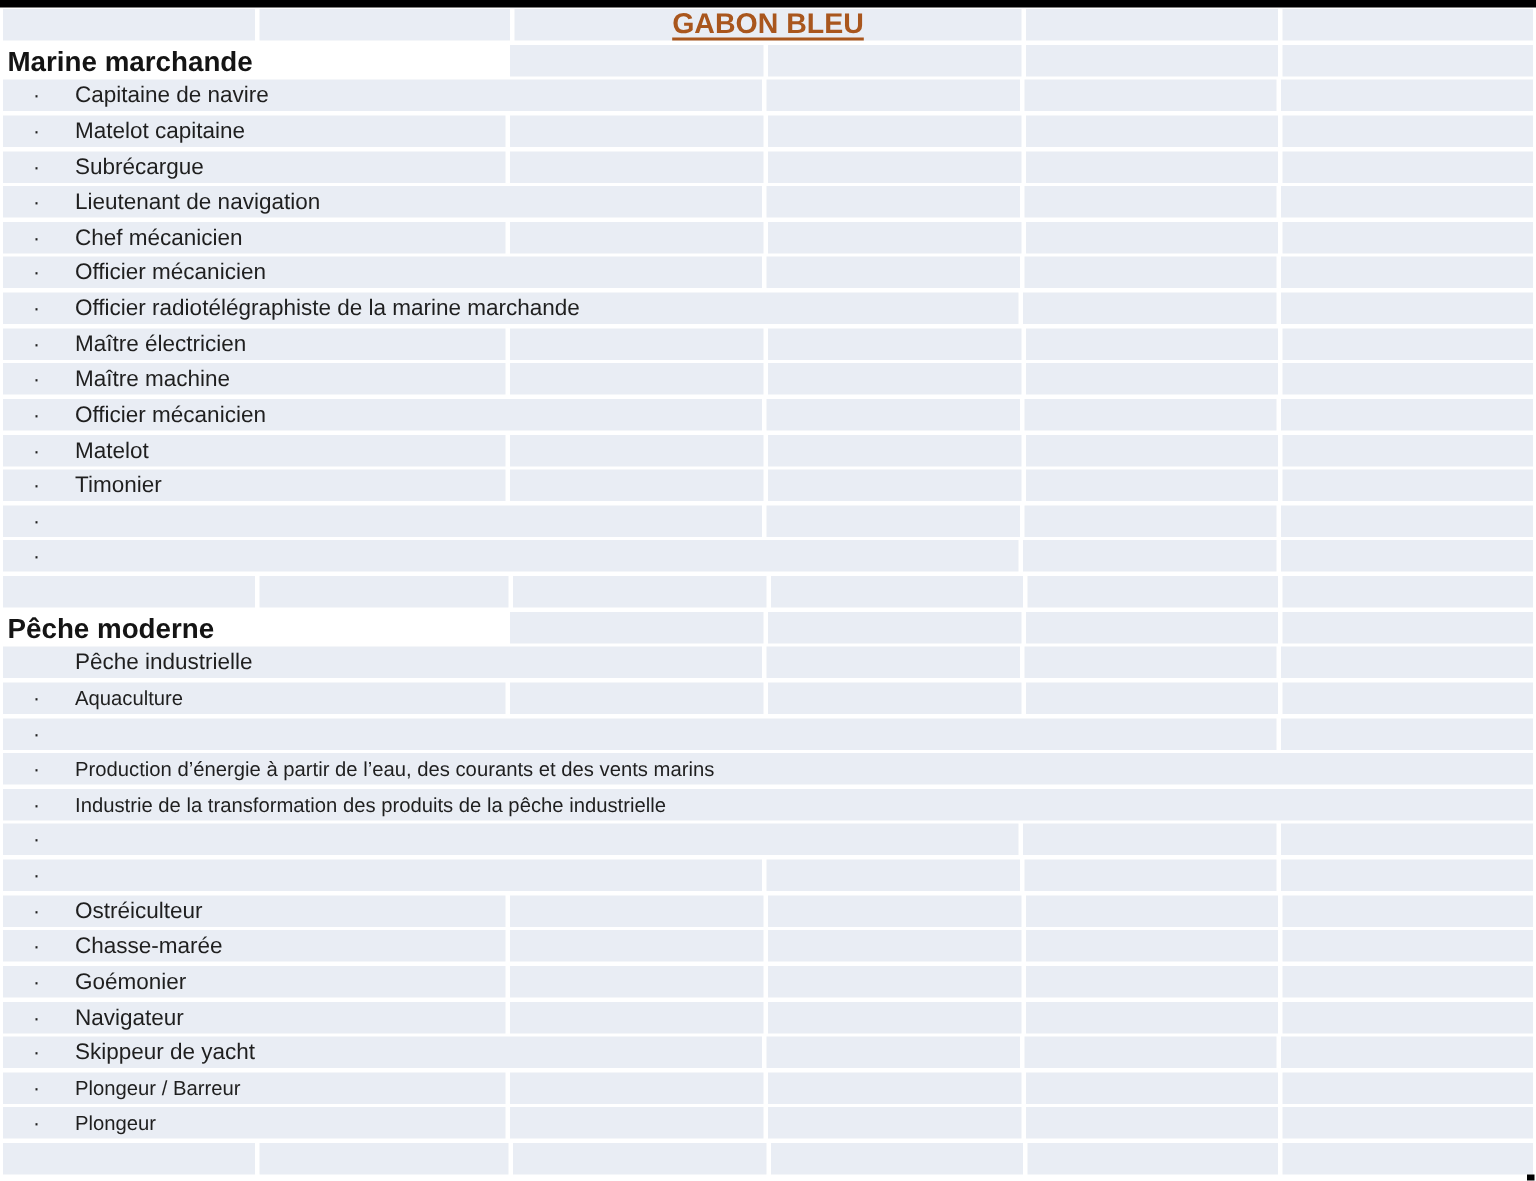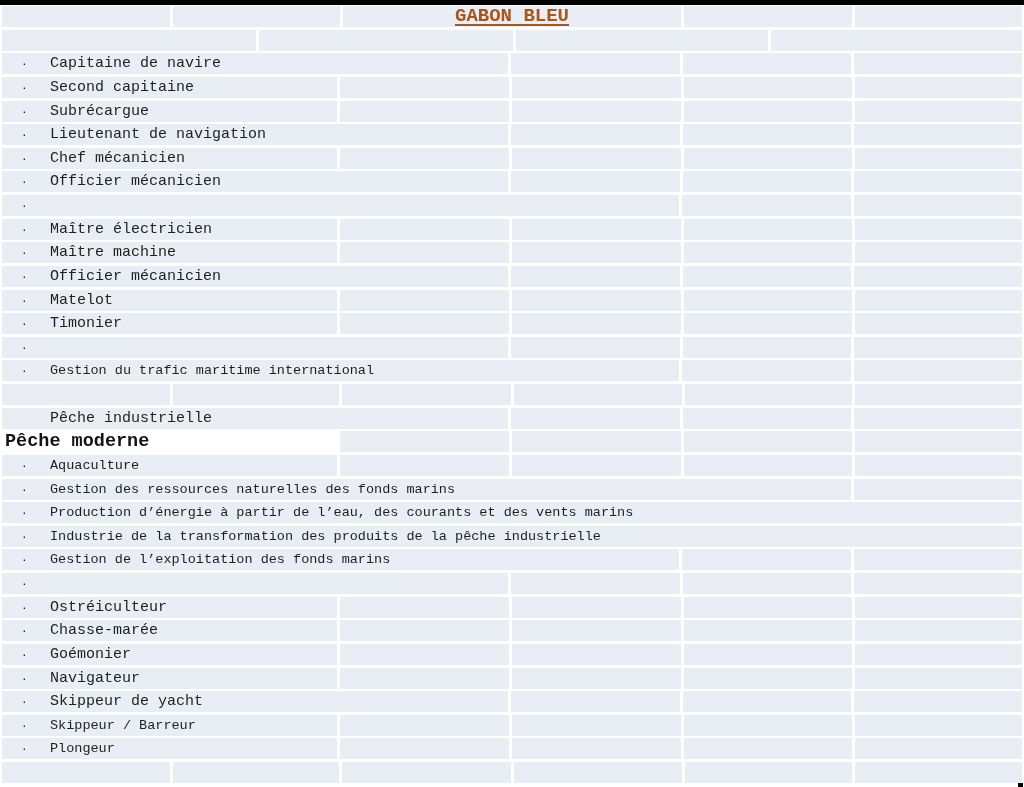--- a/index.html
+++ b/index.html
@@ -28,21 +28,21 @@
   }
   .cell{
     background:#e9edf4;
     position:relative;
     display:flex;align-items:center;
     overflow:visible;
     white-space:nowrap;
   }
   .cell.white-cell{background:#ffffff;}
   .cell.center{justify-content:center;}
-  .label{display:block;line-height:21px;white-space:nowrap;z-index:2;font-family:Liberation Mono, monospace;}
+  .label{display:block;line-height:21px;white-space:nowrap;z-index:2;}
   .row.title .label{
     font-weight:bold;font-size:19px;
     color:#a9561d;
     text-decoration:underline;
     text-underline-offset:3px;
     text-decoration-thickness:2px;
   }
   .row.section .label{
     font-weight:bold;font-size:18.5px;color:#141414;
     padding-left:3px;
@@ -62,38 +62,41 @@
     <div class="row title">
       <div class="cell" style="flex: 170 1 0px;"></div>
       <div class="cell" style="flex: 169 1 0px;"></div>
       <div class="cell center" style="flex: 342 1 0px;">
         <span class="label">GABON BLEU</span>
       </div>
       <div class="cell" style="flex: 170 1 0px;"></div>
       <div class="cell" style="flex: 169 1 0px;"></div>
     </div>
     <div class="row section">
+      <div class="cell white-cell" style="flex: 339 1 0px;">
+        <span class="label">Marine marchande</span>
+      </div>
       <div class="cell" style="flex: 171 1 0px;"></div>
       <div class="cell" style="flex: 171 1 0px;"></div>
       <div class="cell" style="flex: 170 1 0px;"></div>
       <div class="cell" style="flex: 169 1 0px;"></div>
     </div>
     <div class="row item">
       <div class="cell" style="flex: 510 1 0px;">
         <span class="bullet">·</span>
         <span class="label">Capitaine de navire</span>
       </div>
       <div class="cell" style="flex: 171 1 0px;"></div>
       <div class="cell" style="flex: 170 1 0px;"></div>
       <div class="cell" style="flex: 169 1 0px;"></div>
     </div>
     <div class="row item">
       <div class="cell" style="flex: 339 1 0px;">
         <span class="bullet">·</span>
-        <span class="label">Second capitaine</span>
+        <span class="label">Matelot capitaine</span>
       </div>
       <div class="cell" style="flex: 171 1 0px;"></div>
       <div class="cell" style="flex: 171 1 0px;"></div>
       <div class="cell" style="flex: 170 1 0px;"></div>
       <div class="cell" style="flex: 169 1 0px;"></div>
     </div>
     <div class="row item">
       <div class="cell" style="flex: 339 1 0px;">
         <span class="bullet">·</span>
         <span class="label">Subrécargue</span>
@@ -127,20 +130,21 @@
         <span class="bullet">·</span>
         <span class="label">Officier mécanicien</span>
       </div>
       <div class="cell" style="flex: 171 1 0px;"></div>
       <div class="cell" style="flex: 170 1 0px;"></div>
       <div class="cell" style="flex: 169 1 0px;"></div>
     </div>
     <div class="row item">
       <div class="cell" style="flex: 681 1 0px;">
         <span class="bullet">·</span>
+        <span class="label">Officier radiotélégraphiste de la marine marchande</span>
       </div>
       <div class="cell" style="flex: 170 1 0px;"></div>
       <div class="cell" style="flex: 169 1 0px;"></div>
     </div>
     <div class="row item">
       <div class="cell" style="flex: 339 1 0px;">
         <span class="bullet">·</span>
         <span class="label">Maître électricien</span>
       </div>
       <div class="cell" style="flex: 171 1 0px;"></div>
@@ -191,83 +195,80 @@
       <div class="cell" style="flex: 510 1 0px;">
         <span class="bullet">·</span>
       </div>
       <div class="cell" style="flex: 171 1 0px;"></div>
       <div class="cell" style="flex: 170 1 0px;"></div>
       <div class="cell" style="flex: 169 1 0px;"></div>
     </div>
     <div class="row item small">
       <div class="cell" style="flex: 681 1 0px;">
         <span class="bullet">·</span>
-        <span class="label">Gestion du trafic maritime international</span>
       </div>
       <div class="cell" style="flex: 170 1 0px;"></div>
       <div class="cell" style="flex: 169 1 0px;"></div>
     </div>
     <div class="row blank">
       <div class="cell" style="flex: 170 1 0px;"></div>
       <div class="cell" style="flex: 169 1 0px;"></div>
       <div class="cell" style="flex: 171 1 0px;"></div>
-      <div class="cell" style="flex: 171 1 0px;"></div>
-      <div class="cell" style="flex: 170 1 0px;"></div>
-      <div class="cell" style="flex: 169 1 0px;"></div>
-    </div>
-    <div class="row item">
-      <div class="cell" style="flex: 510 1 0px;">
-        <span class="label">Pêche industrielle</span>
-      </div>
       <div class="cell" style="flex: 171 1 0px;"></div>
       <div class="cell" style="flex: 170 1 0px;"></div>
       <div class="cell" style="flex: 169 1 0px;"></div>
     </div>
     <div class="row section">
       <div class="cell white-cell" style="flex: 339 1 0px;">
         <span class="label">Pêche moderne</span>
       </div>
       <div class="cell" style="flex: 171 1 0px;"></div>
       <div class="cell" style="flex: 171 1 0px;"></div>
       <div class="cell" style="flex: 170 1 0px;"></div>
       <div class="cell" style="flex: 169 1 0px;"></div>
     </div>
+    <div class="row item">
+      <div class="cell" style="flex: 510 1 0px;">
+        <span class="label">Pêche industrielle</span>
+      </div>
+      <div class="cell" style="flex: 171 1 0px;"></div>
+      <div class="cell" style="flex: 170 1 0px;"></div>
+      <div class="cell" style="flex: 169 1 0px;"></div>
+    </div>
     <div class="row item small">
       <div class="cell" style="flex: 339 1 0px;">
         <span class="bullet">·</span>
         <span class="label">Aquaculture</span>
       </div>
       <div class="cell" style="flex: 171 1 0px;"></div>
       <div class="cell" style="flex: 171 1 0px;"></div>
       <div class="cell" style="flex: 170 1 0px;"></div>
       <div class="cell" style="flex: 169 1 0px;"></div>
     </div>
     <div class="row item small">
       <div class="cell" style="flex: 851 1 0px;">
         <span class="bullet">·</span>
-        <span class="label">Gestion des ressources naturelles des fonds marins</span>
       </div>
       <div class="cell" style="flex: 169 1 0px;"></div>
     </div>
     <div class="row item small">
       <div class="cell" style="flex: 1020 1 0px;">
         <span class="bullet">·</span>
         <span class="label">Production d’énergie à partir de l’eau, des courants et des vents marins</span>
       </div>
     </div>
     <div class="row item small">
       <div class="cell" style="flex: 1020 1 0px;">
         <span class="bullet">·</span>
         <span class="label">Industrie de la transformation des produits de la pêche industrielle</span>
       </div>
     </div>
     <div class="row item small">
       <div class="cell" style="flex: 681 1 0px;">
         <span class="bullet">·</span>
-        <span class="label">Gestion de l’exploitation des fonds marins</span>
       </div>
       <div class="cell" style="flex: 170 1 0px;"></div>
       <div class="cell" style="flex: 169 1 0px;"></div>
     </div>
     <div class="row item small">
       <div class="cell" style="flex: 510 1 0px;">
         <span class="bullet">·</span>
       </div>
       <div class="cell" style="flex: 171 1 0px;"></div>
       <div class="cell" style="flex: 170 1 0px;"></div>
@@ -318,21 +319,21 @@
         <span class="bullet">·</span>
         <span class="label">Skippeur de yacht</span>
       </div>
       <div class="cell" style="flex: 171 1 0px;"></div>
       <div class="cell" style="flex: 170 1 0px;"></div>
       <div class="cell" style="flex: 169 1 0px;"></div>
     </div>
     <div class="row item small">
       <div class="cell" style="flex: 339 1 0px;">
         <span class="bullet">·</span>
-        <span class="label">Skippeur / Barreur</span>
+        <span class="label">Plongeur / Barreur</span>
       </div>
       <div class="cell" style="flex: 171 1 0px;"></div>
       <div class="cell" style="flex: 171 1 0px;"></div>
       <div class="cell" style="flex: 170 1 0px;"></div>
       <div class="cell" style="flex: 169 1 0px;"></div>
     </div>
     <div class="row item small">
       <div class="cell" style="flex: 339 1 0px;">
         <span class="bullet">·</span>
         <span class="label">Plongeur</span>

